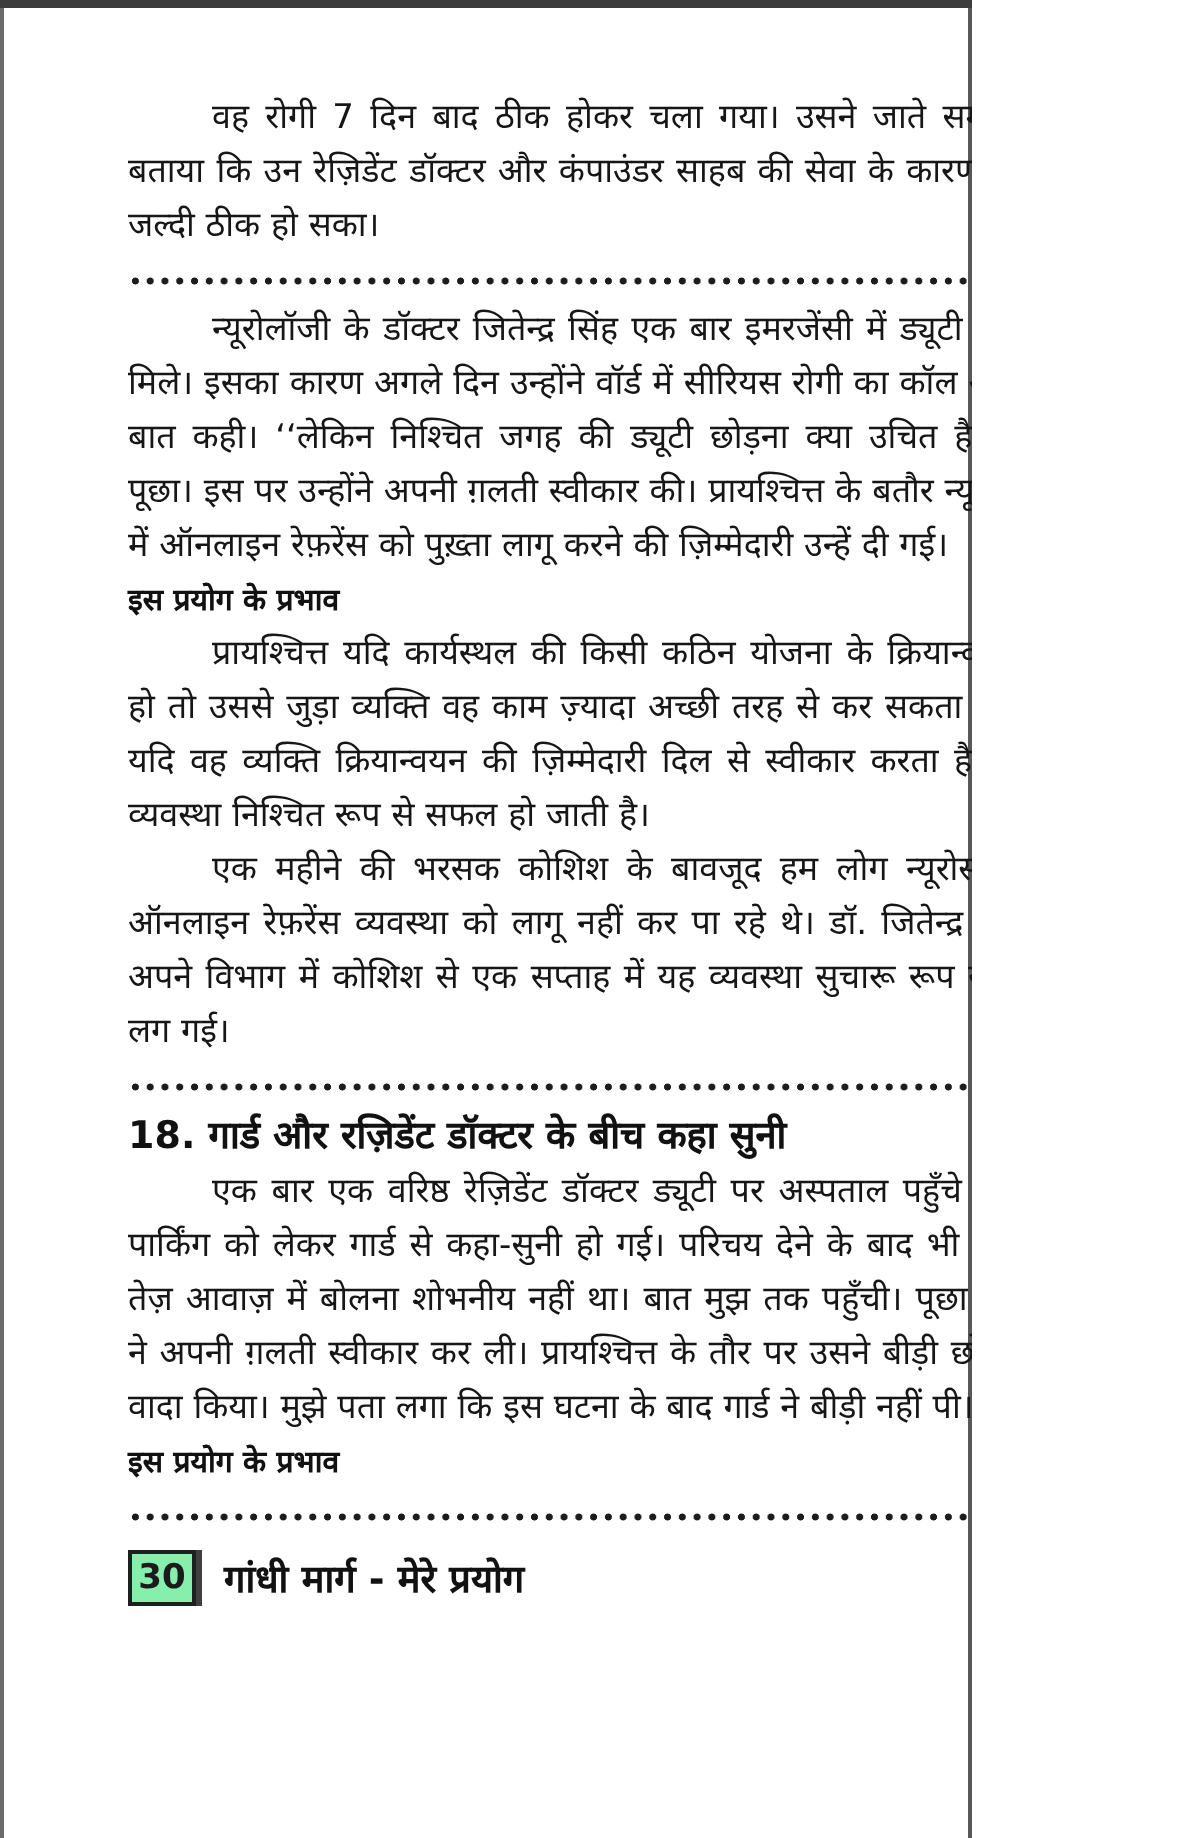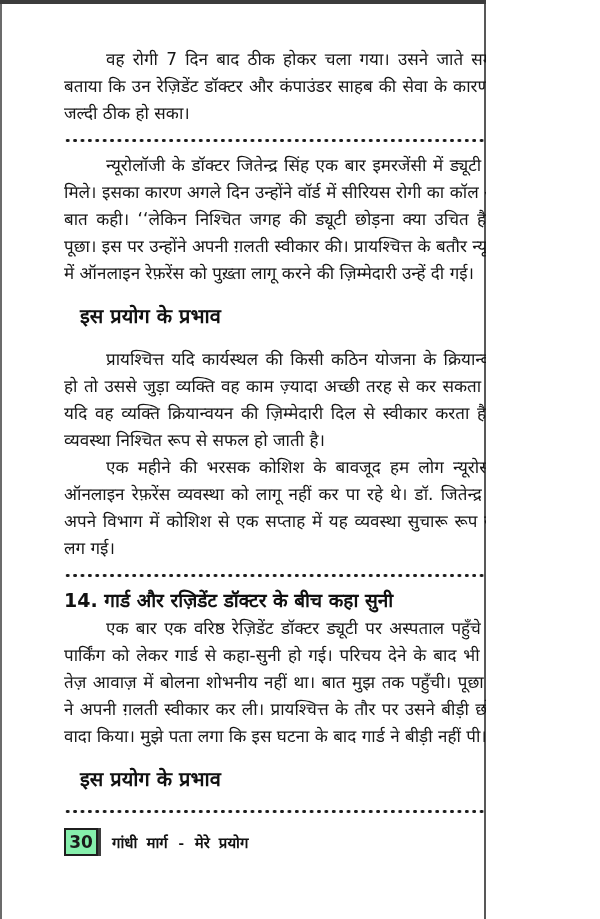--- a/index.html
+++ b/index.html
@@ -32,22 +32,22 @@
     color:#161616;
   }
   .heading{
     margin:1px 0 1px 0;
     font-size:19px;
     line-height:27px;
     font-weight:bold;
     color:#111111;
   }
   .subheading{
-    margin:16px;
-    font-size:20px;
+    margin:0;
+    font-size:15px;
     line-height:27px;
     font-weight:bold;
     color:#111111;
   }
   .dots{
     height:5px;
     margin:11px 0 9px 0;
     background-image:radial-gradient(circle,#1c1c1c 1.6px,transparent 1.9px);
     background-size:7.4px 5px;
     background-repeat:repeat-x;
@@ -65,24 +65,23 @@
     justify-content:center;
     min-width:30px;height:24px;
     background:#86efac;
     border:2px solid #1f1f1f;
     box-shadow:3px 0 0 0 #3f3f3f;
     font-size:17px;
     font-weight:bold;
     color:#1b1b1b;
   }
   .booktitle{
-    font-size:15px;
+    font-size:19px;
     font-weight:bold;
     color:#111111;
-    font-family:Liberation Mono, monospace;
   }
 </style>
 </head>
 <body>
 
 <div class="page">
   <div class="top-bar"></div>
   <div class="edge edge-left"></div>
   <div class="edge edge-right"></div>
 
@@ -91,21 +90,21 @@
 
     <div class="dots"></div>
 
     <p class="para">न्यूरोलॉजी के डॉक्टर जितेन्द्र सिंह एक बार इमरजेंसी में ड्यूटी पर नहीं मिले। इसका कारण अगले दिन उन्होंने वॉर्ड में सीरियस रोगी का कॉल आने की बात कही। ‘‘लेकिन निश्चित जगह की ड्यूटी छोड़ना क्या उचित है?’’ मैंने पूछा। इस पर उन्होंने अपनी ग़लती स्वीकार की। प्रायश्चित्त के बतौर न्यूरोसर्जरी में ऑनलाइन रेफ़रेंस को पुख़्ता लागू करने की ज़िम्मेदारी उन्हें दी गई।</p>
     <h3 class="subheading">इस प्रयोग के प्रभाव</h3>
     <p class="para">प्रायश्चित्त यदि कार्यस्थल की किसी कठिन योजना के क्रियान्वयन का हो तो उससे जुड़ा व्यक्ति वह काम ज़्यादा अच्छी तरह से कर सकता है। फिर यदि वह व्यक्ति क्रियान्वयन की ज़िम्मेदारी दिल से स्वीकार करता है तो वह व्यवस्था निश्चित रूप से सफल हो जाती है।</p>
     <p class="para">एक महीने की भरसक कोशिश के बावजूद हम लोग न्यूरोसर्जरी में ऑनलाइन रेफ़रेंस व्यवस्था को लागू नहीं कर पा रहे थे। डॉ. जितेन्द्र सिंह के अपने विभाग में कोशिश से एक सप्ताह में यह व्यवस्था सुचारू रूप से चलने लग गई।</p>
 
     <div class="dots"></div>
 
-    <h2 class="heading">14. गार्ड और रज़िडेंट डॉक्टर के बीच कहा सुनी</h2>
+    <h2 class="heading">18. गार्ड और रज़िडेंट डॉक्टर के बीच कहा सुनी</h2>
     <p class="para">एक बार एक वरिष्ठ रेज़िडेंट डॉक्टर ड्यूटी पर अस्पताल पहुँचे तो कार पार्किंग को लेकर गार्ड से कहा-सुनी हो गई। परिचय देने के बाद भी गार्ड का तेज़ आवाज़ में बोलना शोभनीय नहीं था। बात मुझ तक पहुँची। पूछा तो गार्ड ने अपनी ग़लती स्वीकार कर ली। प्रायश्चित्त के तौर पर उसने बीड़ी छोड़ने का वादा किया। मुझे पता लगा कि इस घटना के बाद गार्ड ने बीड़ी नहीं पी।</p>
     <h3 class="subheading">इस प्रयोग के प्रभाव</h3>
 
     <div class="dots"></div>
 
     <div class="footer">
       <span class="pagenum">30</span>
       <span class="booktitle">गांधी मार्ग - मेरे प्रयोग</span>
     </div>
   </div>

